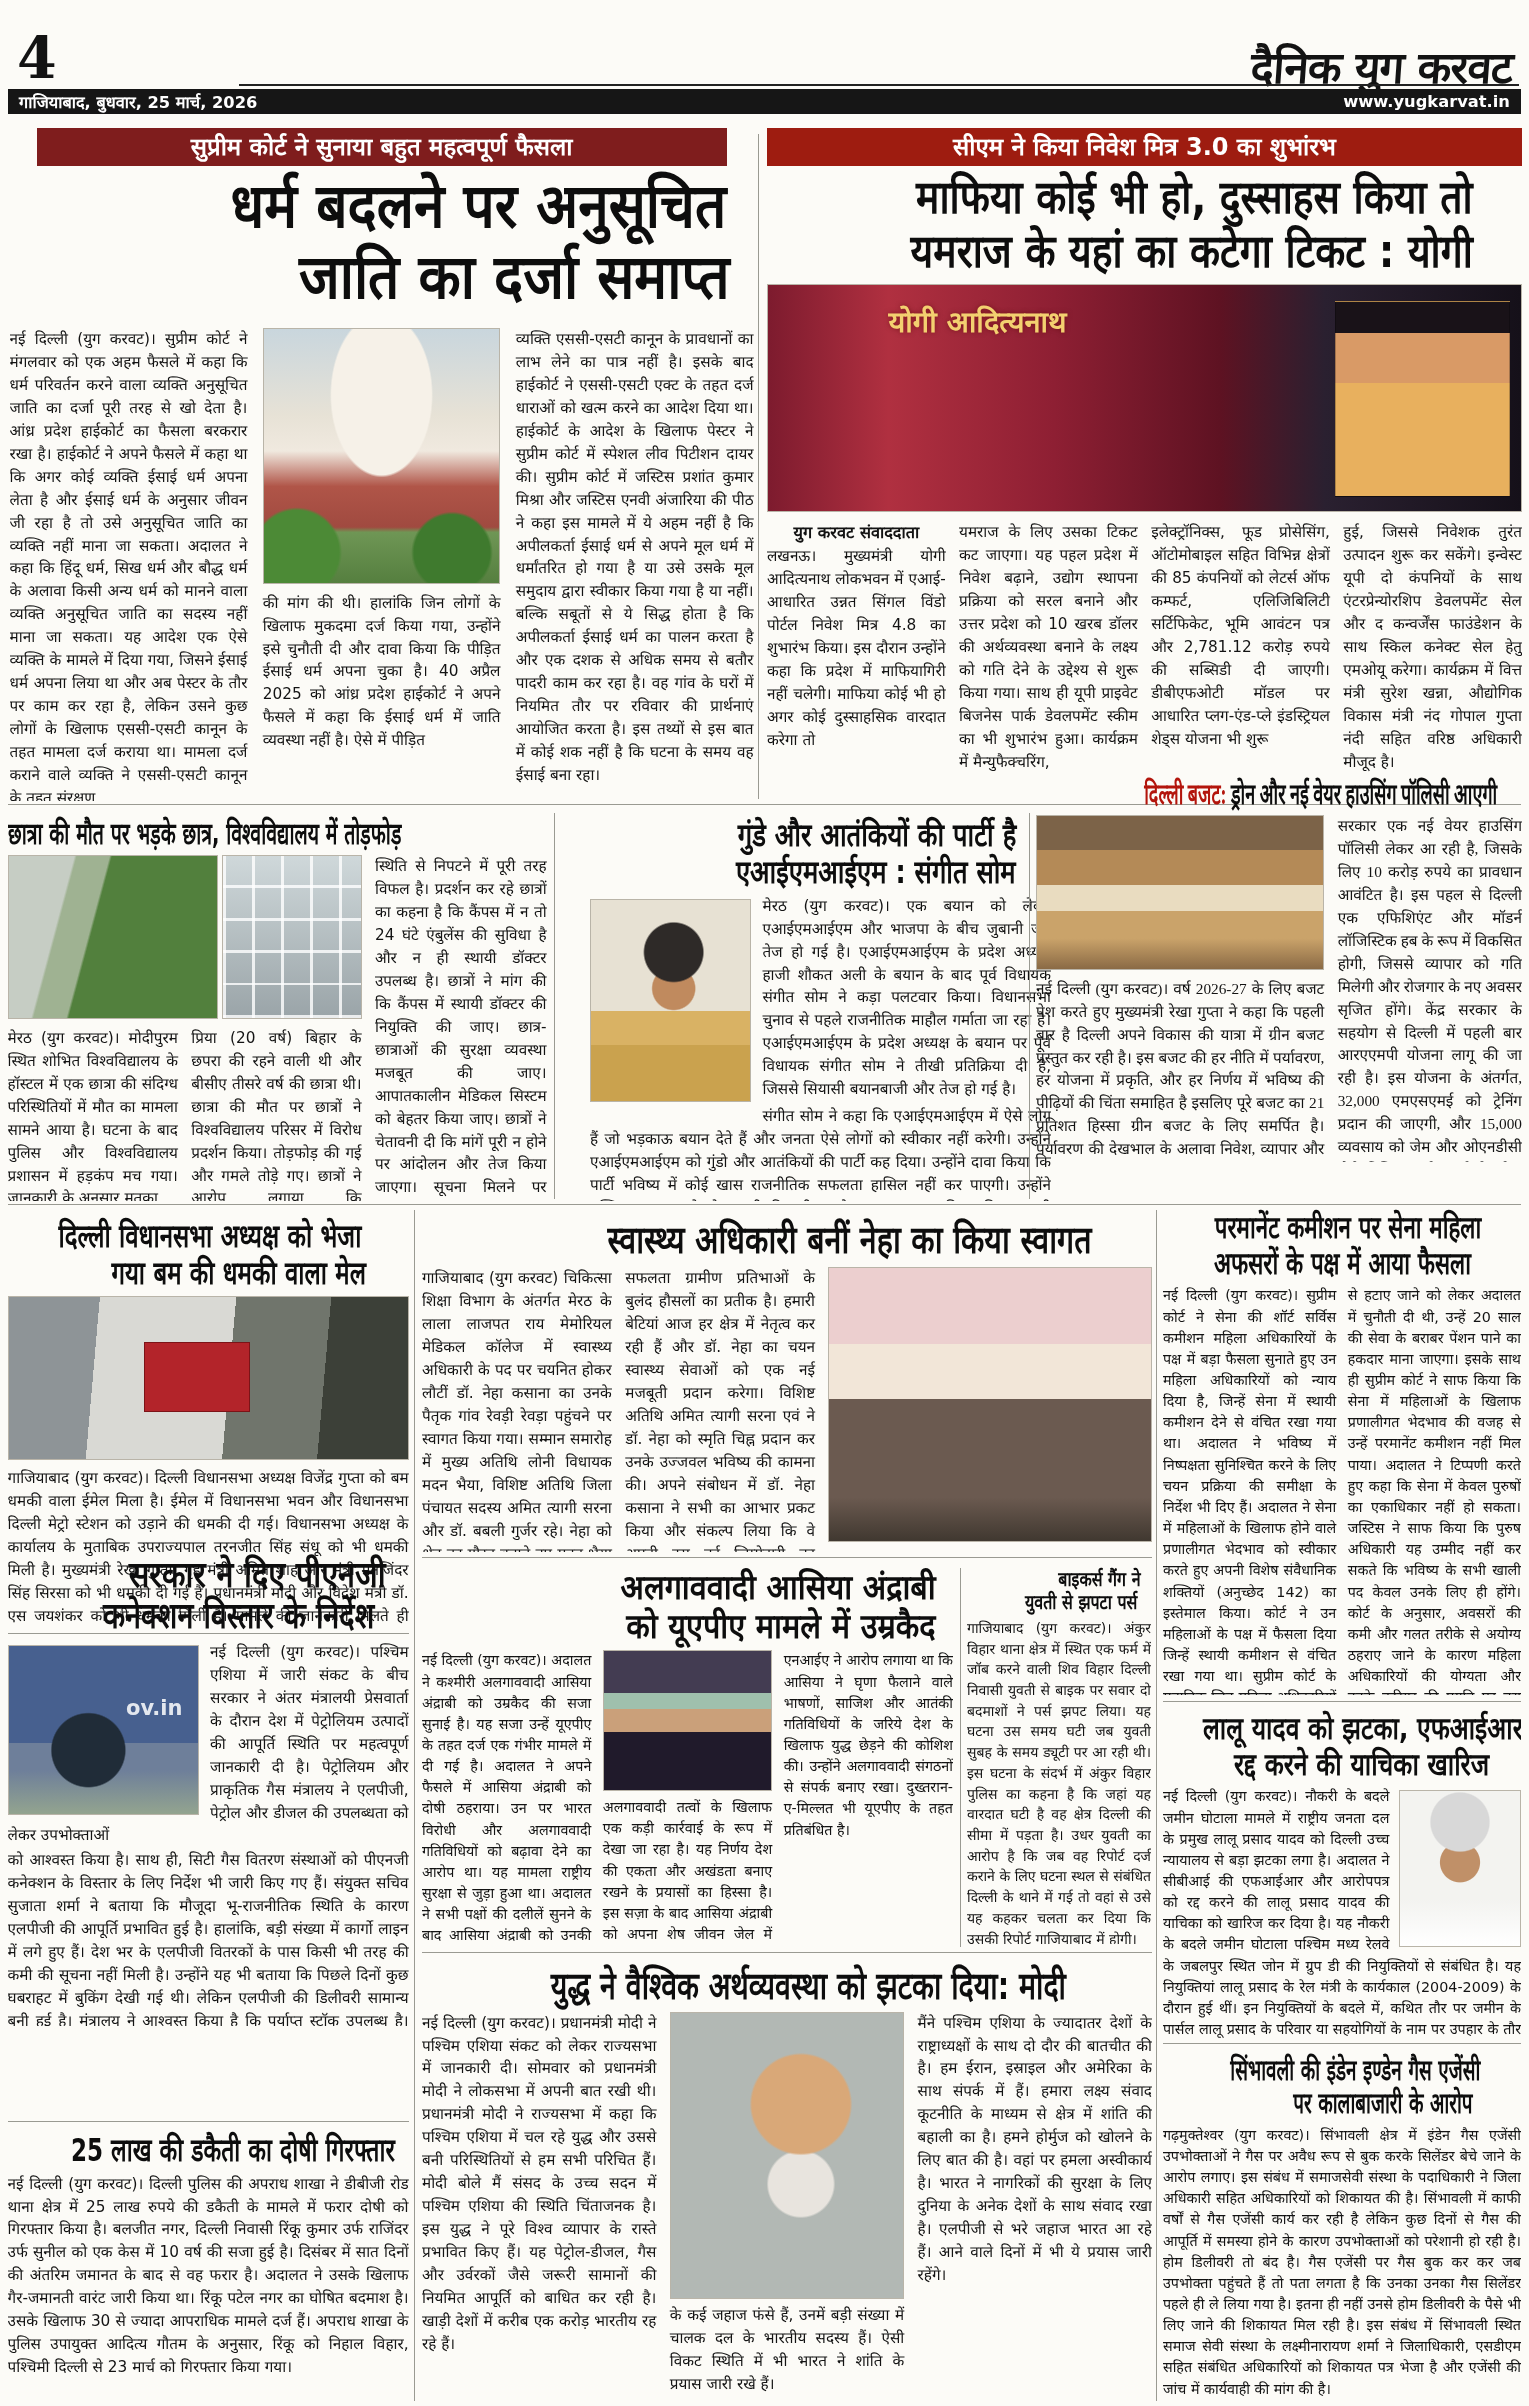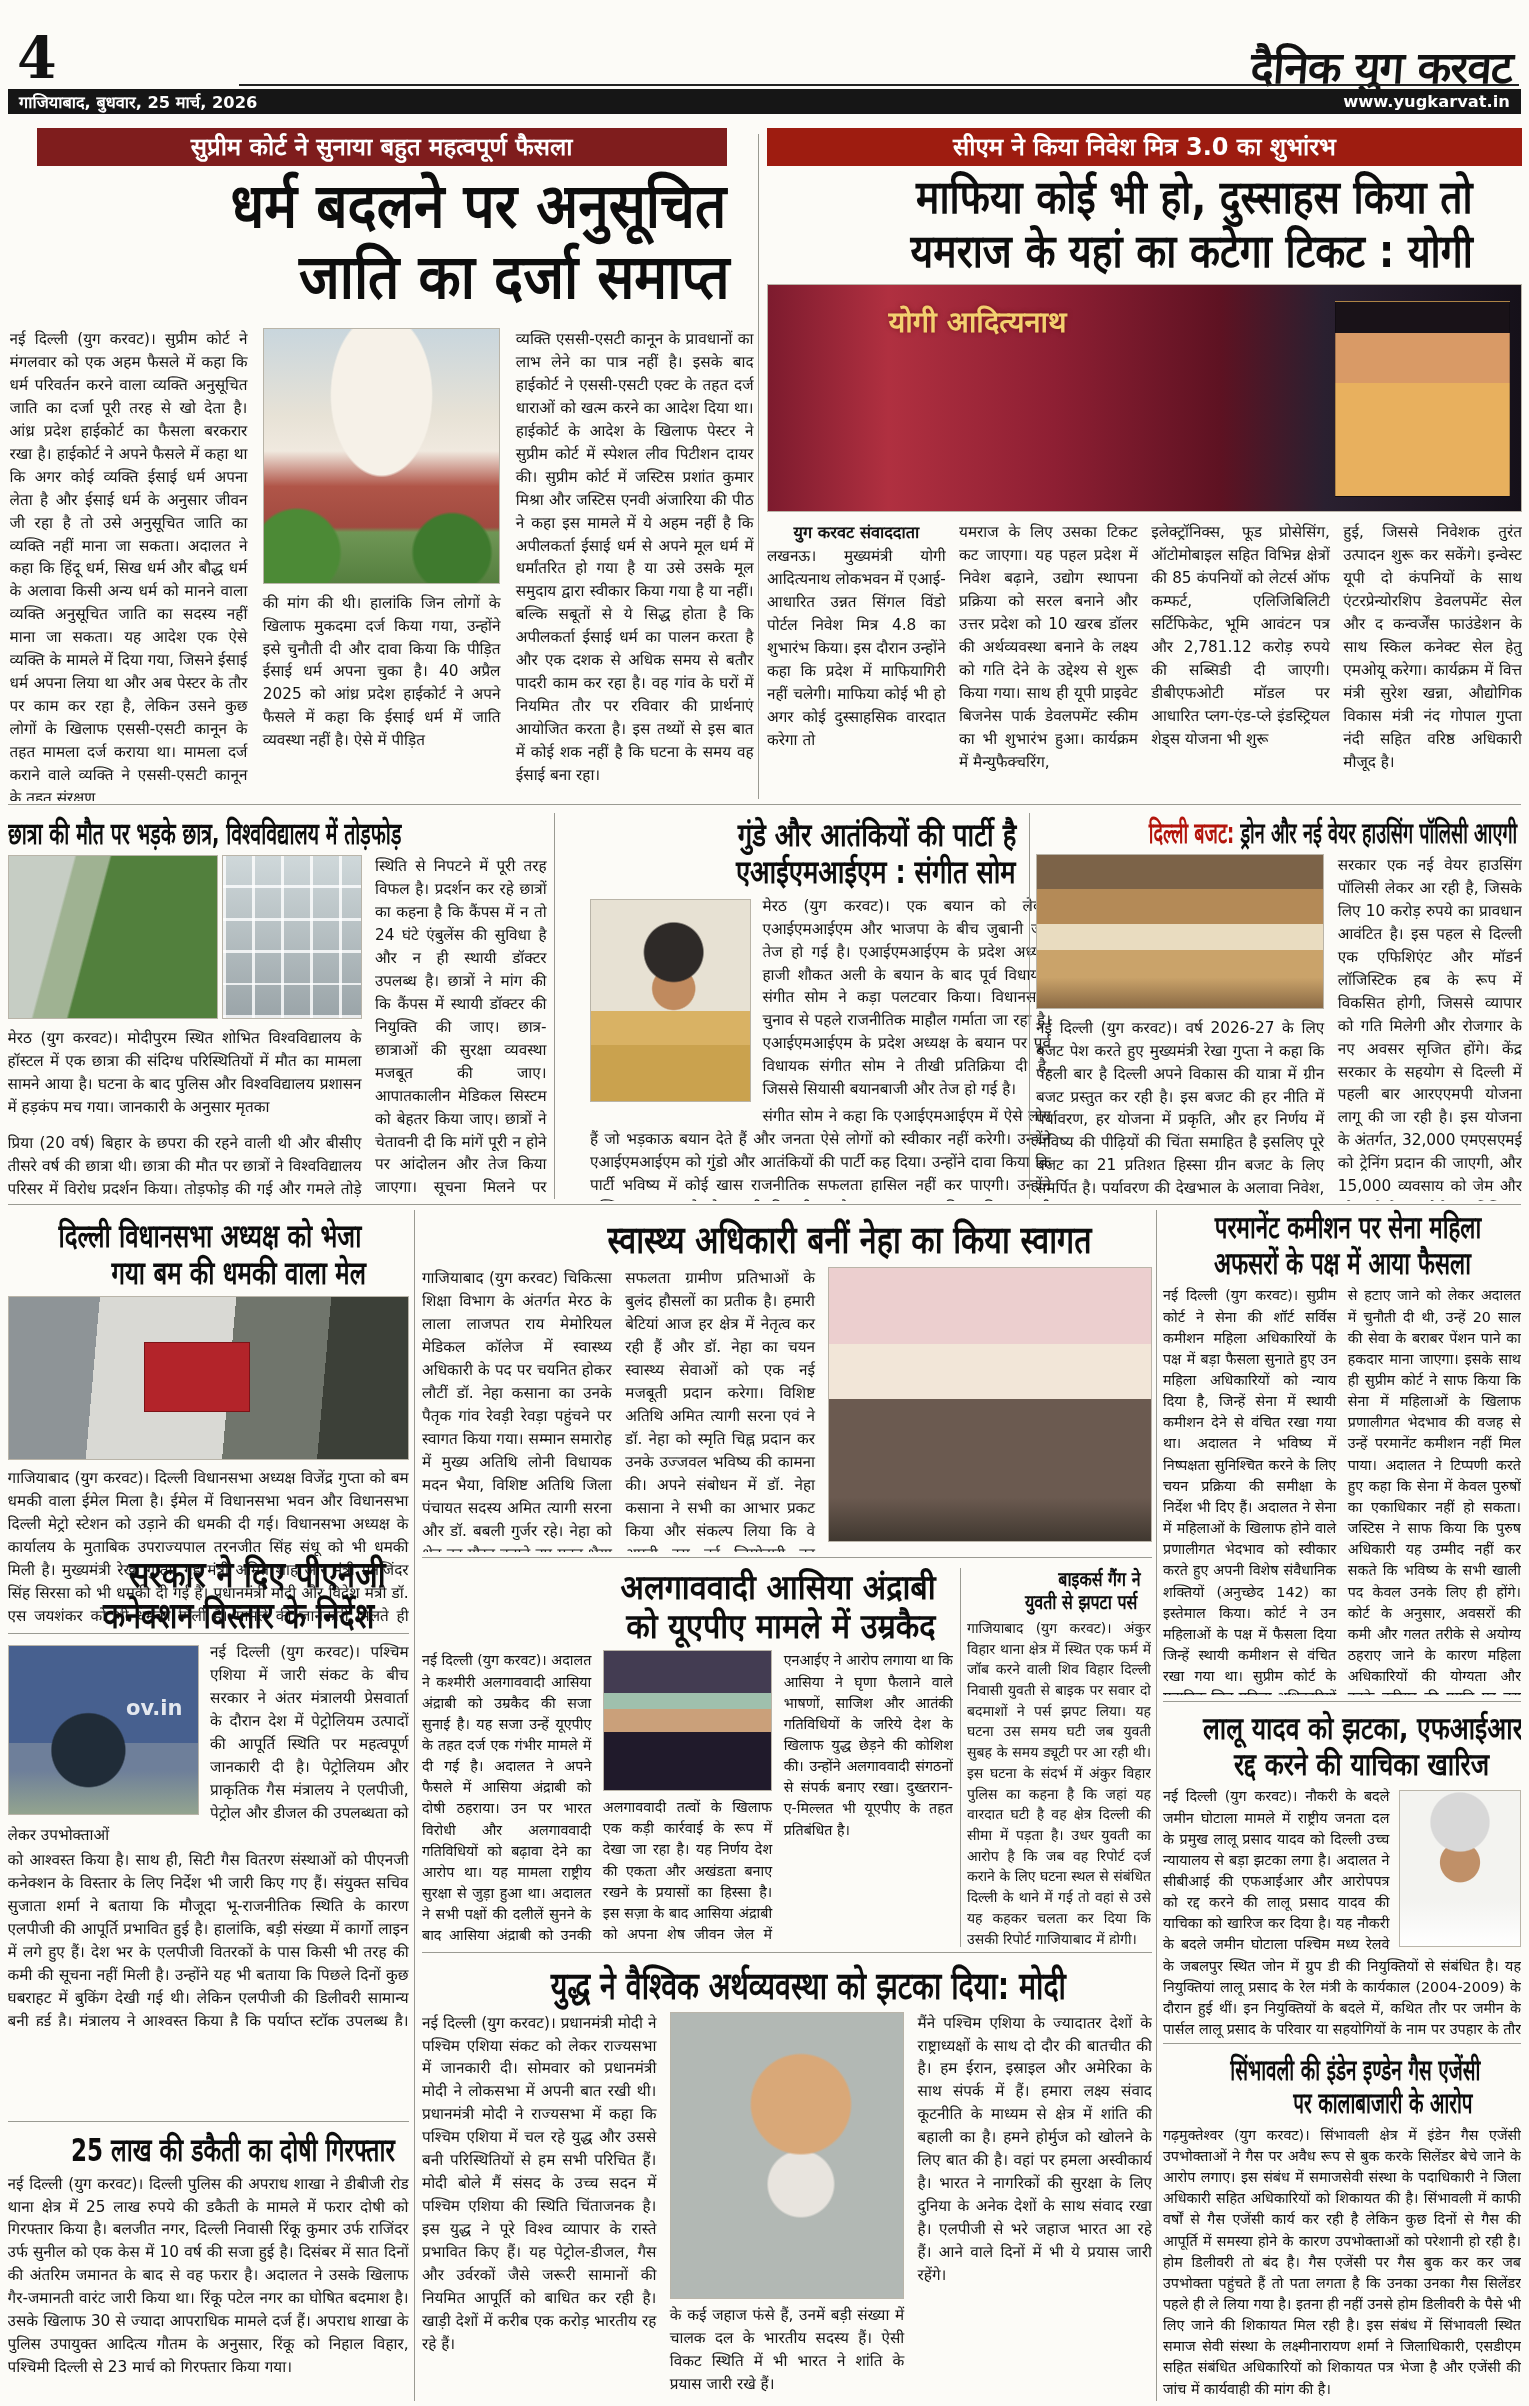--- a/index.html
+++ b/index.html
@@ -123,21 +123,21 @@
   <section class="article" style="left:7.6px;top:811px;width:539px;height:390px;">
     <div class="hl" style="font-size:30px;text-align:left;">
       <span class="cond c65" style="transform-origin:0 50%;">छात्रा की मौत पर भड़के छात्र, विश्वविद्यालय में तोड़फोड़</span>
     </div>
     <div style="display:flex;gap:13.4px;">
       <div style="width:66%;">
         <div style="display:flex;gap:3.8px;">
           <div class="photo ph-campus1" style="height:164px;width:60%;"></div>
           <div class="photo ph-campus2" style="height:164px;width:40%;"></div>
         </div>
-        <div class="cols" style="margin-top:7.6px;gap:13.4px;flex-direction:column;">
+        <div class="cols" style="margin-top:7.6px;gap:13.4px;">
           <div class="col body">मेरठ (युग करवट)। मोदीपुरम स्थित शोभित विश्वविद्यालय के हॉस्टल में एक छात्रा की संदिग्ध परिस्थितियों में मौत का मामला सामने आया है। घटना के बाद पुलिस और विश्वविद्यालय प्रशासन में हड़कंप मच गया। जानकारी के अनुसार मृतका</div>
           <div class="col body">प्रिया (20 वर्ष) बिहार के छपरा की रहने वाली थी और बीसीए तीसरे वर्ष की छात्रा थी। छात्रा की मौत पर छात्रों ने विश्वविद्यालय परिसर में विरोध प्रदर्शन किया। तोड़फोड़ की गई और गमले तोड़े गए। छात्रों ने आरोप लगाया कि विश्वविद्यालय प्रशासन आपात</div>
         </div>
       </div>
       <div class="body" style="width:32%;">स्थिति से निपटने में पूरी तरह विफल है। प्रदर्शन कर रहे छात्रों का कहना है कि कैंपस में न तो 24 घंटे एंबुलेंस की सुविधा है और न ही स्थायी डॉक्टर उपलब्ध है। छात्रों ने मांग की कि कैंपस में स्थायी डॉक्टर की नियुक्ति की जाए। छात्र-छात्राओं की सुरक्षा व्यवस्था मजबूत की जाए। आपातकालीन मेडिकल सिस्टम को बेहतर किया जाए। छात्रों ने चेतावनी दी कि मांगें पूरी न होने पर आंदोलन और तेज किया जाएगा। सूचना मिलने पर पुलिस मौके पर पहुंची और छात्रों को शांत कराने का प्रयास किया।</div>
     </div>
   </section>
 
   <div class="rule-v" style="left:554px;top:813px;height:386px;"></div>
 
@@ -148,21 +148,21 @@
     </div>
     <div>
       <div class="photo ph-som" style="float:left;width:161px;height:203px;margin:3.8px 11.5px 3.8px 0;"></div>
       <div class="body">मेरठ (युग करवट)। एक बयान को लेकर एआईएमआईएम और भाजपा के बीच जुबानी जंग तेज हो गई है। एआईएमआईएम के प्रदेश अध्यक्ष हाजी शौकत अली के बयान के बाद पूर्व विधायक संगीत सोम ने कड़ा पलटवार किया। विधानसभा चुनाव से पहले राजनीतिक माहौल गर्माता जा रहा है। एआईएमआईएम के प्रदेश अध्यक्ष के बयान पर पूर्व विधायक संगीत सोम ने तीखी प्रतिक्रिया दी है, जिससे सियासी बयानबाजी और तेज हो गई है।</div>
       <div class="body" style="margin-top:3.8px;">संगीत सोम ने कहा कि एआईएमआईएम में ऐसे लोग हैं जो भड़काऊ बयान देते हैं और जनता ऐसे लोगों को स्वीकार नहीं करेगी। उन्होंने एआईएमआईएम को गुंडो और आतंकियों की पार्टी कह दिया। उन्होंने दावा किया कि पार्टी भविष्य में कोई खास राजनीतिक सफलता हासिल नहीं कर पाएगी। उन्होंने मुस्लिम समाज को लेकर भी टिप्पणी करते हुए यह दावा किया कि आगामी विधानसभा चुनाव में भाजपा को भारी बहुमत मिलेगा और प्रदेश में लगातार तीसरी बार सरकार बनेगी।</div>
     </div>
   </section>
 
   <div class="rule-v" style="left:1029px;top:813px;height:386px;"></div>
 
-  <section class="article" style="left:1036px;top:811px;width:486px;height:390px;">
+  <section class="article" style="left:1036px;top:772px;width:486px;height:390px;font-family:Liberation Serif, serif;">
     <div class="hl" style="font-size:29px;">
       <span class="cond c62"><span class="red">दिल्ली बजट:</span><span> ड्रोन और नई वेयर हाउसिंग पॉलिसी आएगी</span></span>
     </div>
     <div style="display:flex;gap:13.4px;">
       <div style="width:61%;">
         <div class="photo ph-assembly" style="height:155px;"></div>
         <div class="body" style="margin-top:7.6px;">नई दिल्ली (युग करवट)। वर्ष 2026-27 के लिए बजट पेश करते हुए मुख्यमंत्री रेखा गुप्ता ने कहा कि पहली बार है दिल्ली अपने विकास की यात्रा में ग्रीन बजट प्रस्तुत कर रही है। इस बजट की हर नीति में पर्यावरण, हर योजना में प्रकृति, और हर निर्णय में भविष्य की पीढ़ियों की चिंता समाहित है इसलिए पूरे बजट का 21 प्रतिशत हिस्सा ग्रीन बजट के लिए समर्पित है। पर्यावरण की देखभाल के अलावा निवेश, व्यापार और रोजगार को भी ध्यान में रखा गया है।</div>
       </div>
       <div class="body" style="width:39%;">सरकार एक नई वेयर हाउसिंग पॉलिसी लेकर आ रही है, जिसके लिए 10 करोड़ रुपये का प्रावधान आवंटित है। इस पहल से दिल्ली एक एफिशिएंट और मॉडर्न लॉजिस्टिक हब के रूप में विकसित होगी, जिससे व्यापार को गति मिलेगी और रोजगार के नए अवसर सृजित होंगे। केंद्र सरकार के सहयोग से दिल्ली में पहली बार आरएएमपी योजना लागू की जा रही है। इस योजना के अंतर्गत, 32,000 एमएसएमई को ट्रेनिंग प्रदान की जाएगी, और 15,000 व्यवसाय को जेम और ओएनडीसी जैसे डिजिटल प्लेटफार्म से जोड़ा जाएगा। सरकार दिल्ली में एक सशक्त सेमीकंडक्टर मैन्युफैक्चरिंग तथा रिसर्च और डेवलपमेंट इकोसिस्टम स्थापित करने के लिए दिल्ली सेमीकंडक्टर पॉलिसी लेकर आएगी, जो इंडिया सेमीकंडक्टर मिशन 2.0 के अनुरूप होगी। सरकार दिल्ली ड्रोन पॉलिसी भी लाने जा रही है, जिसके माध्यम से दिल्ली को उभरती तकनीक, रिसर्च और हाइटेक मैन्युफैक्चरिंग के क्षेत्र में एक प्रमुख केंद्र के रूप में विकसित किया जाएगा।</div>
     </div>

